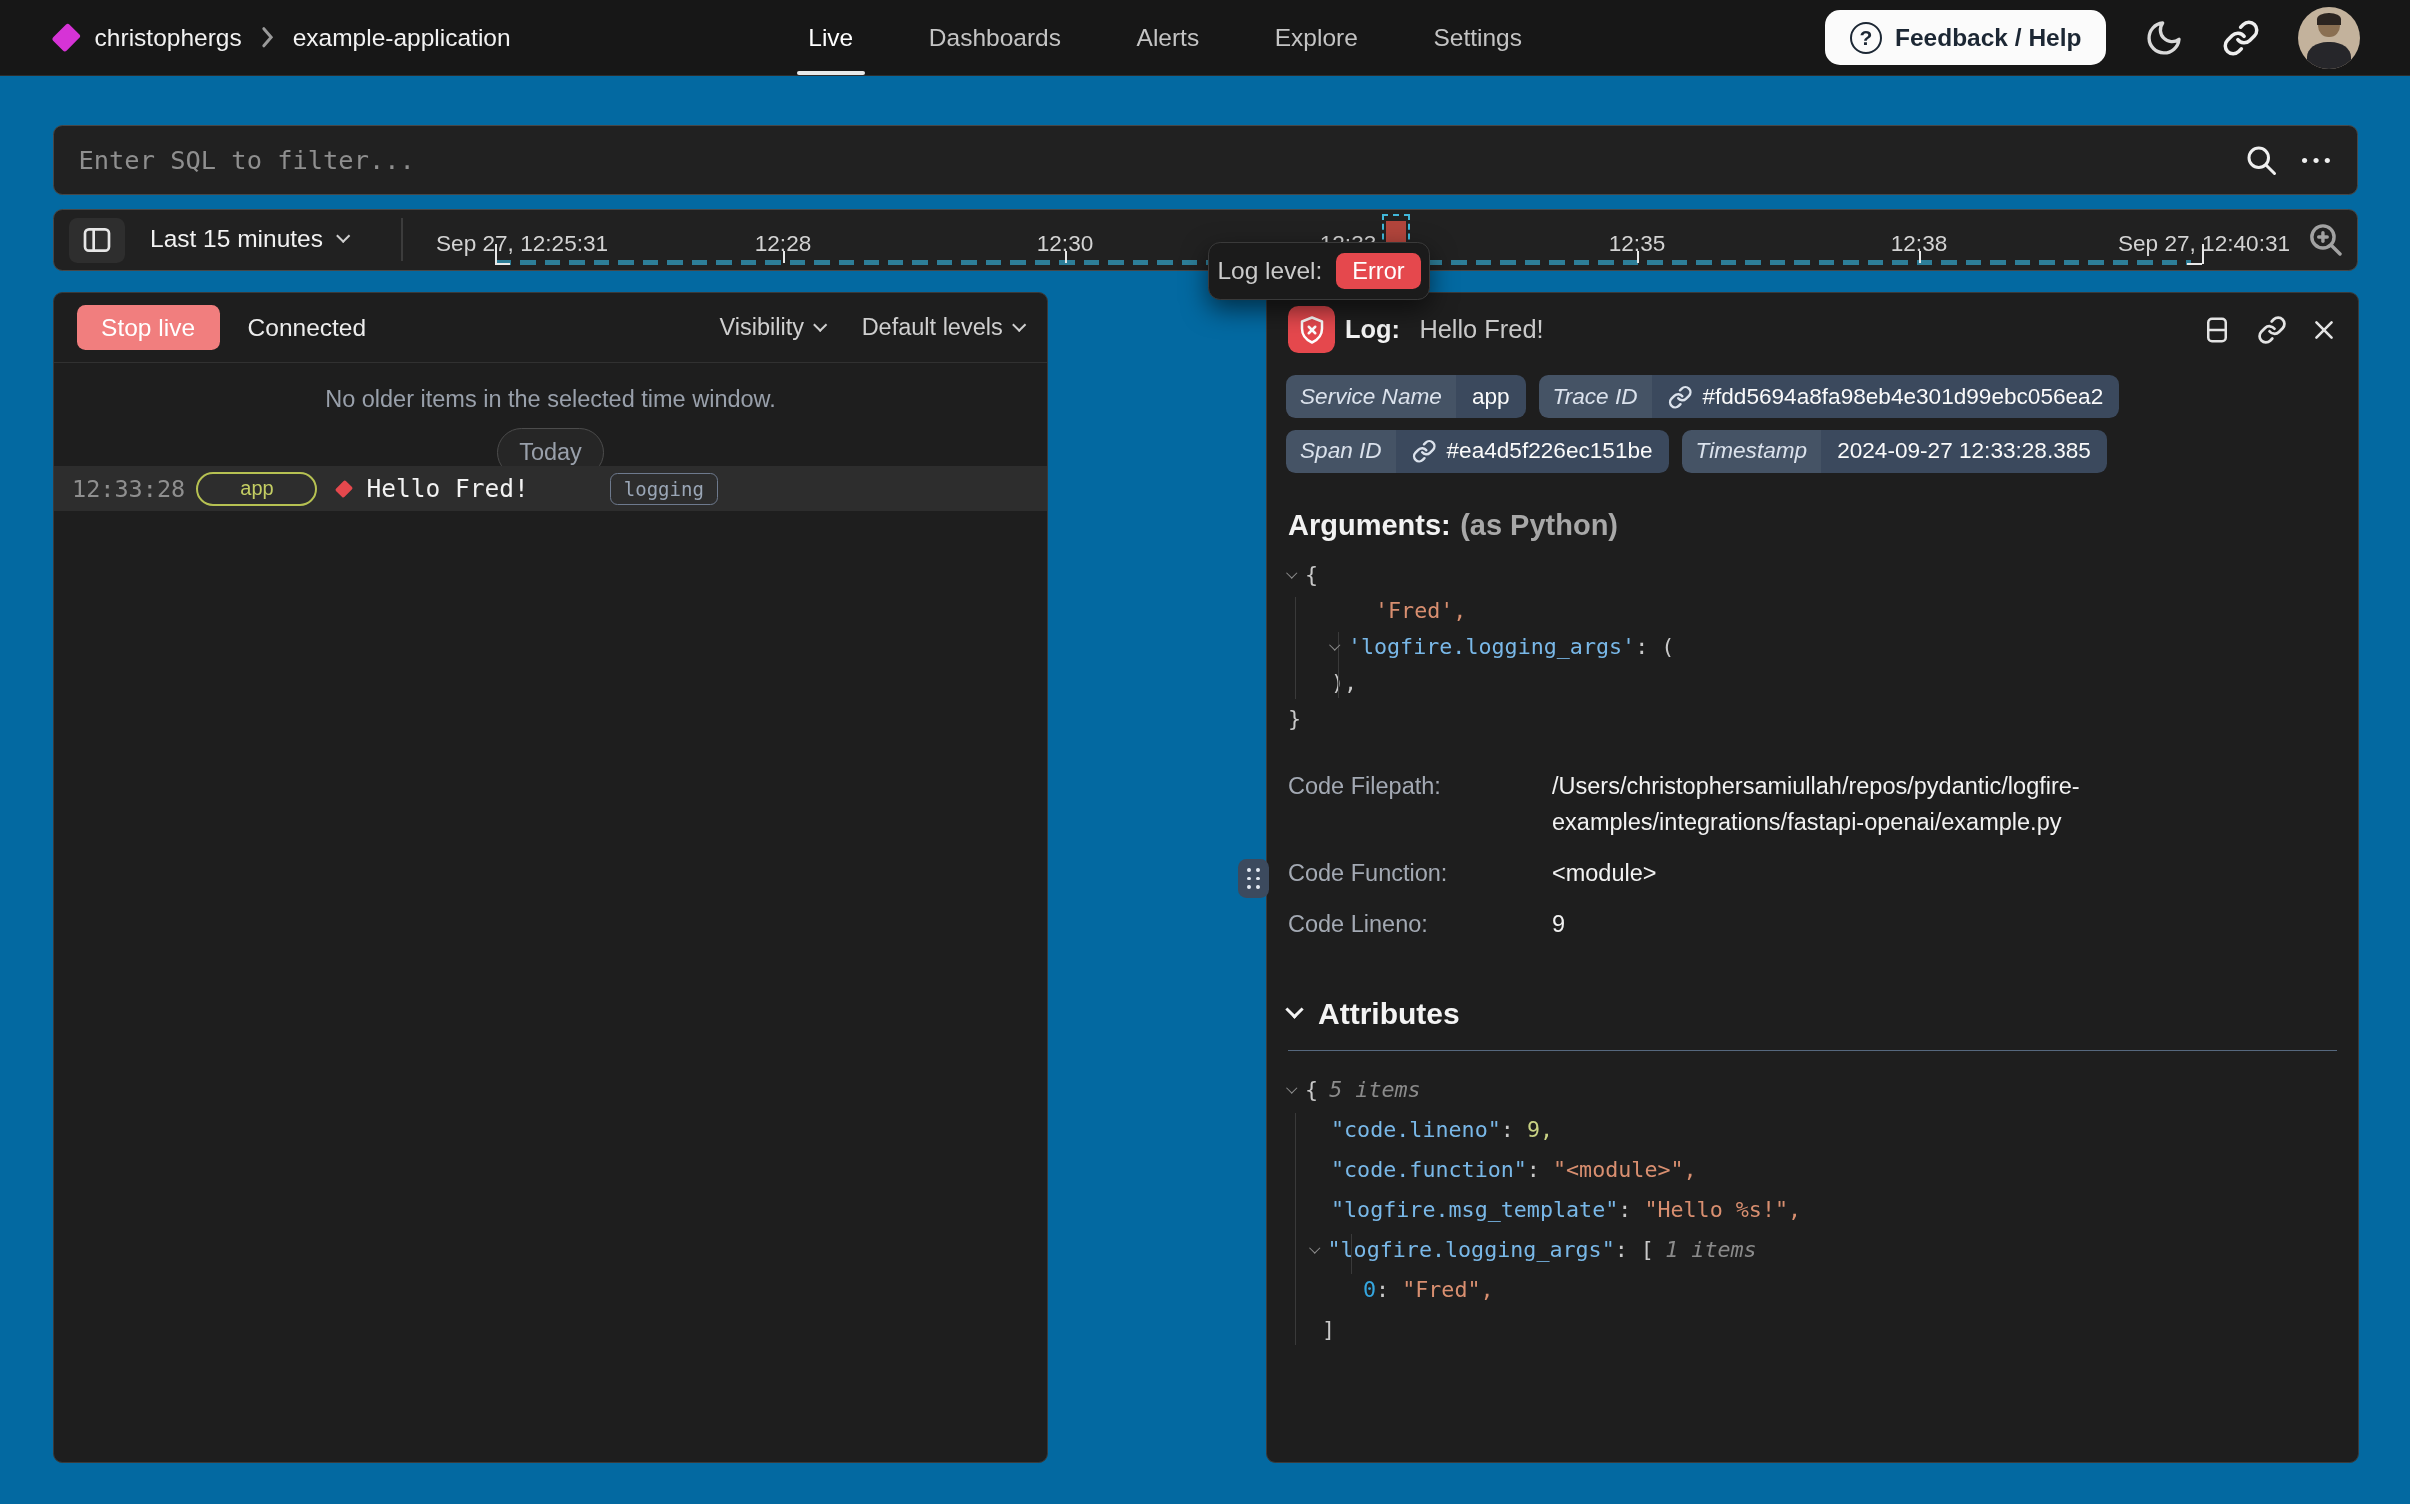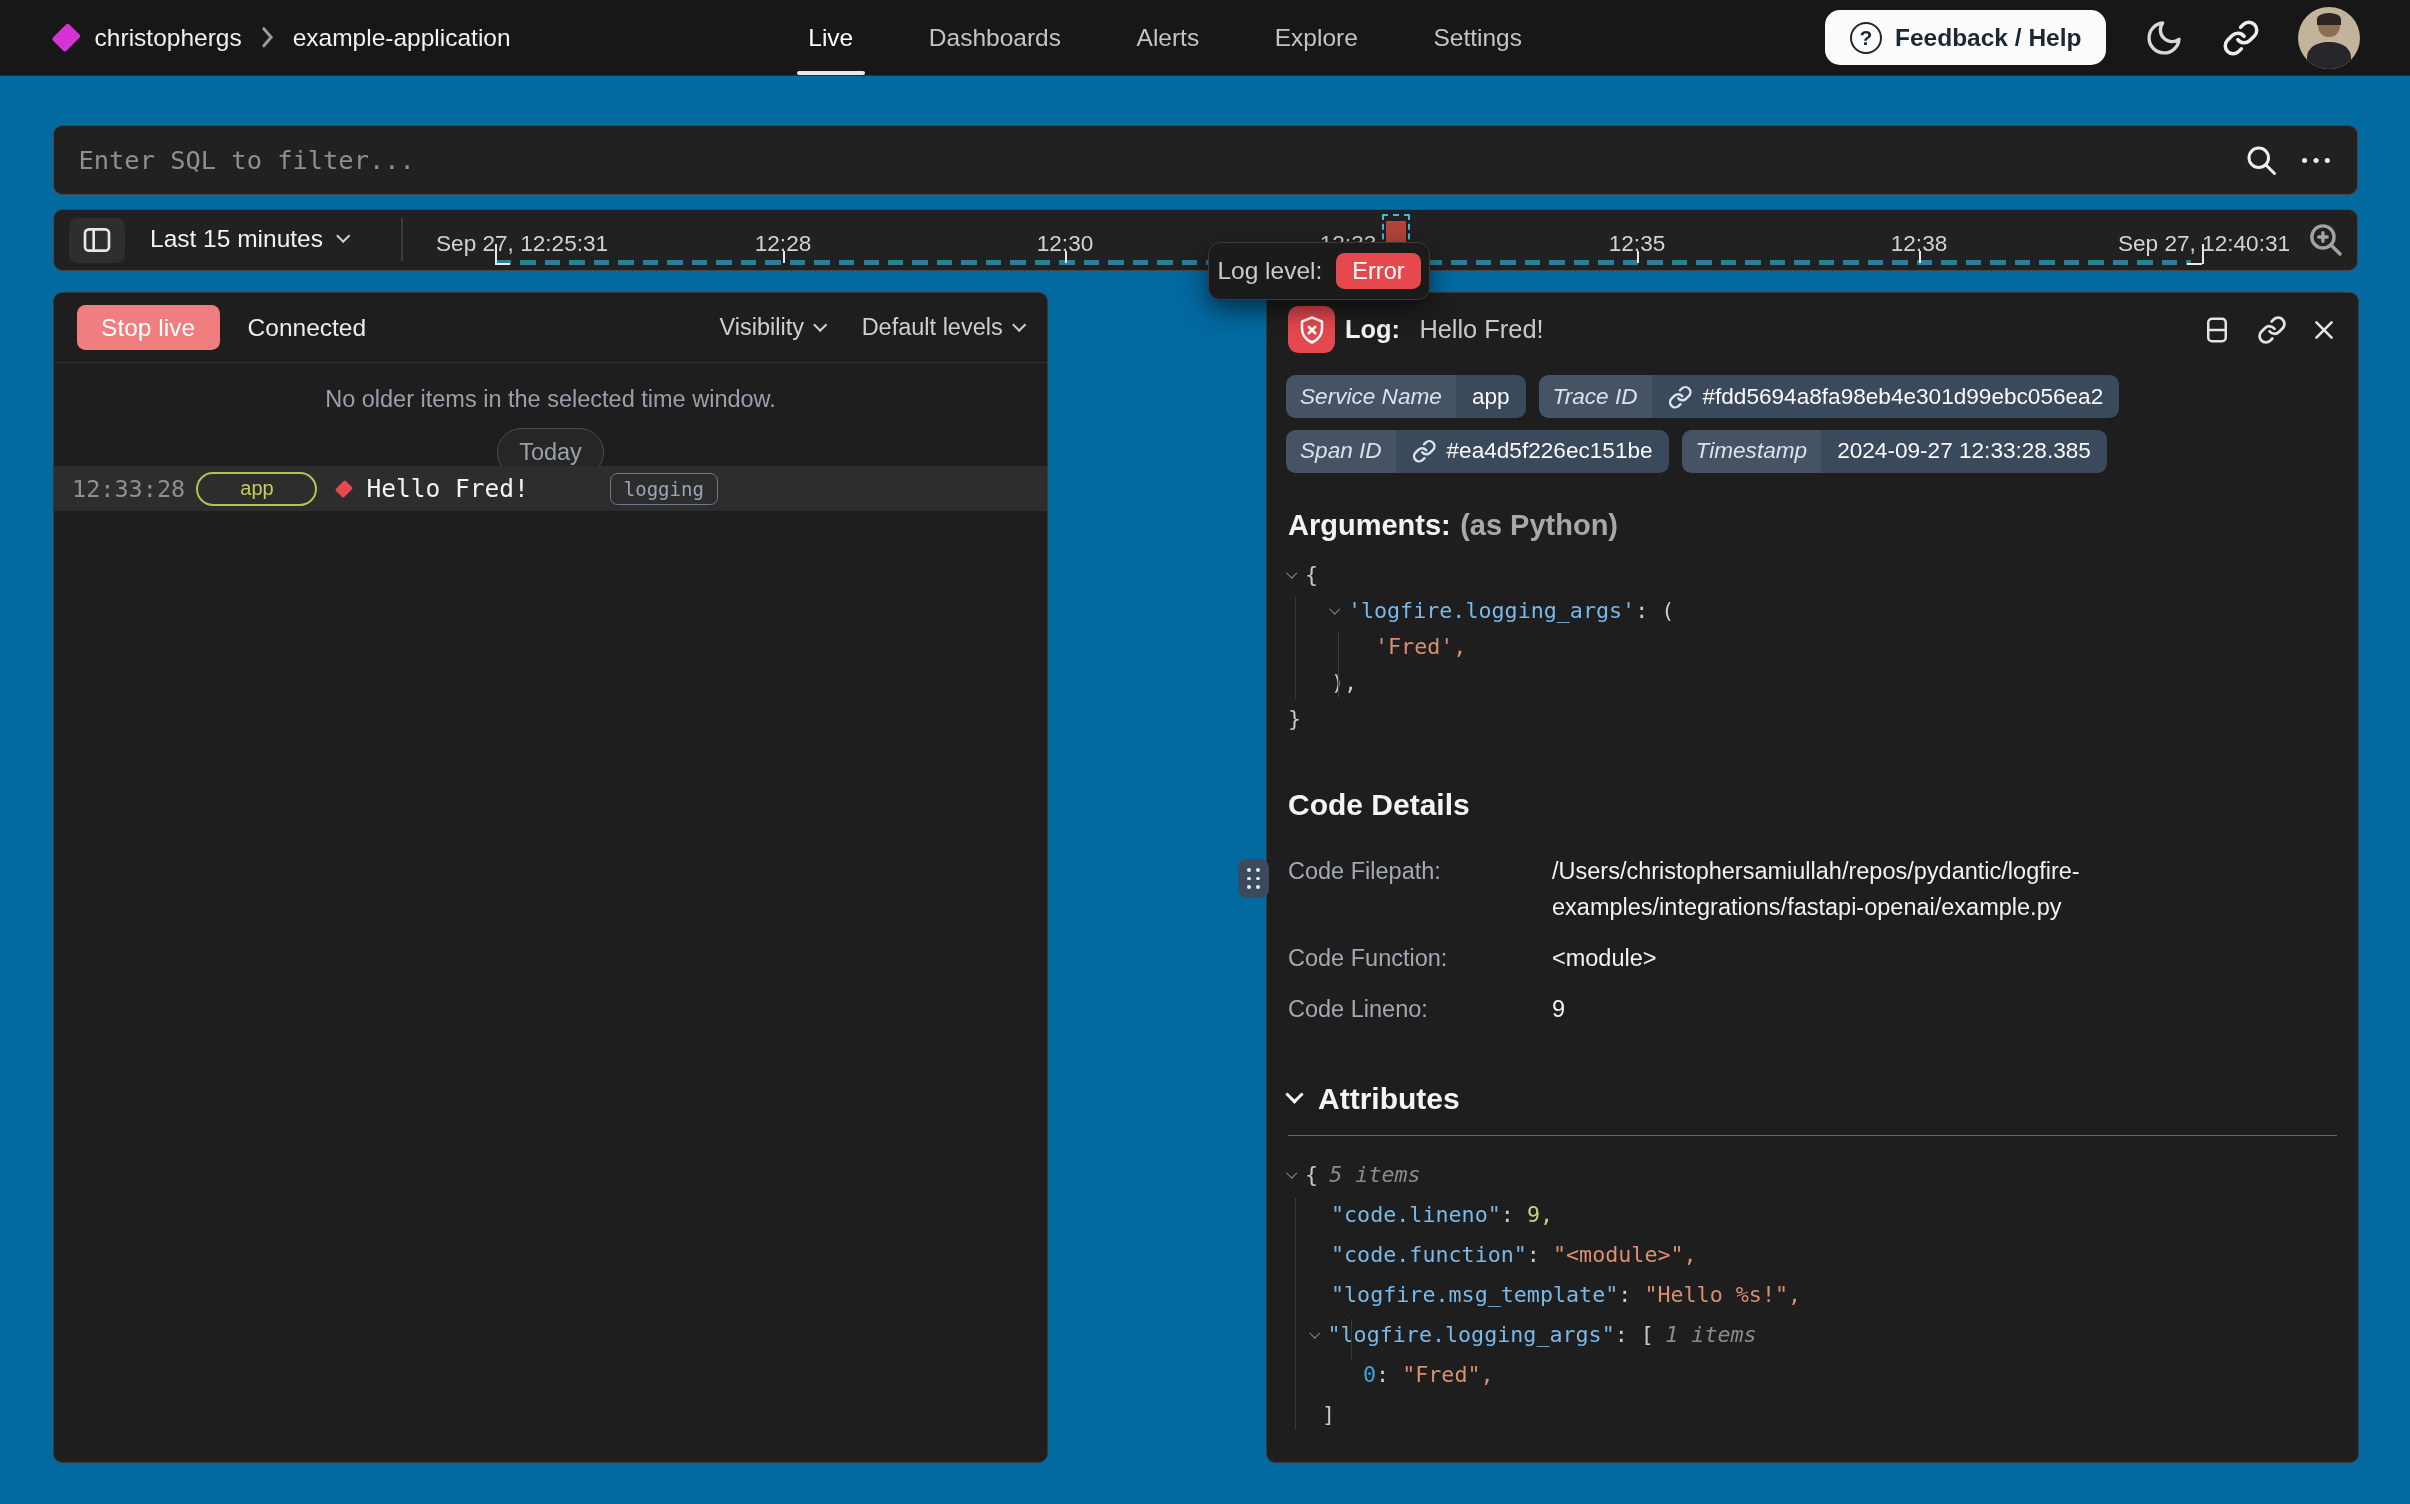--- a/index.html
+++ b/index.html
@@ -322,27 +322,26 @@
     <div class="rp-body">
 
       <div class="sec-h1">
         <span>Arguments:</span><span class="note">(as Python)</span>
       </div>
 
       <div class="code">
         <div class="guide" style="left:6.6px; top:40px; height:102px;"></div>
         <div class="guide" style="left:50px; top:75px; height:66px;"></div>
         <div class="cl"><span class="chev-s"></span><span class="p">{</span></div>
+        <div class="cl ind2"><span class="s">'Fred',</span></div>
         <div class="cl ind1"><span class="chev-s"></span><span class="k">'logfire.logging_args'</span><span class="p">: (</span></div>
-        <div class="cl ind2"><span class="s">'Fred',</span></div>
         <div class="cl ind1"><span class="p">),</span></div>
         <div class="cl"><span class="p">}</span></div>
       </div>
 
-      <div class="sec-h2">Code Details</div>
       <div class="cd-grid">
         <span class="cd-label">Code Filepath:</span>
         <span class="cd-value">/Users/christophersamiullah/repos/pydantic/logfire-examples/integrations/fastapi-openai/example.py</span>
         <span class="cd-label">Code Function:</span>
         <span class="cd-value">&lt;module&gt;</span>
         <span class="cd-label">Code Lineno:</span>
         <span class="cd-value">9</span>
       </div>
 
       <div class="attr-head">

